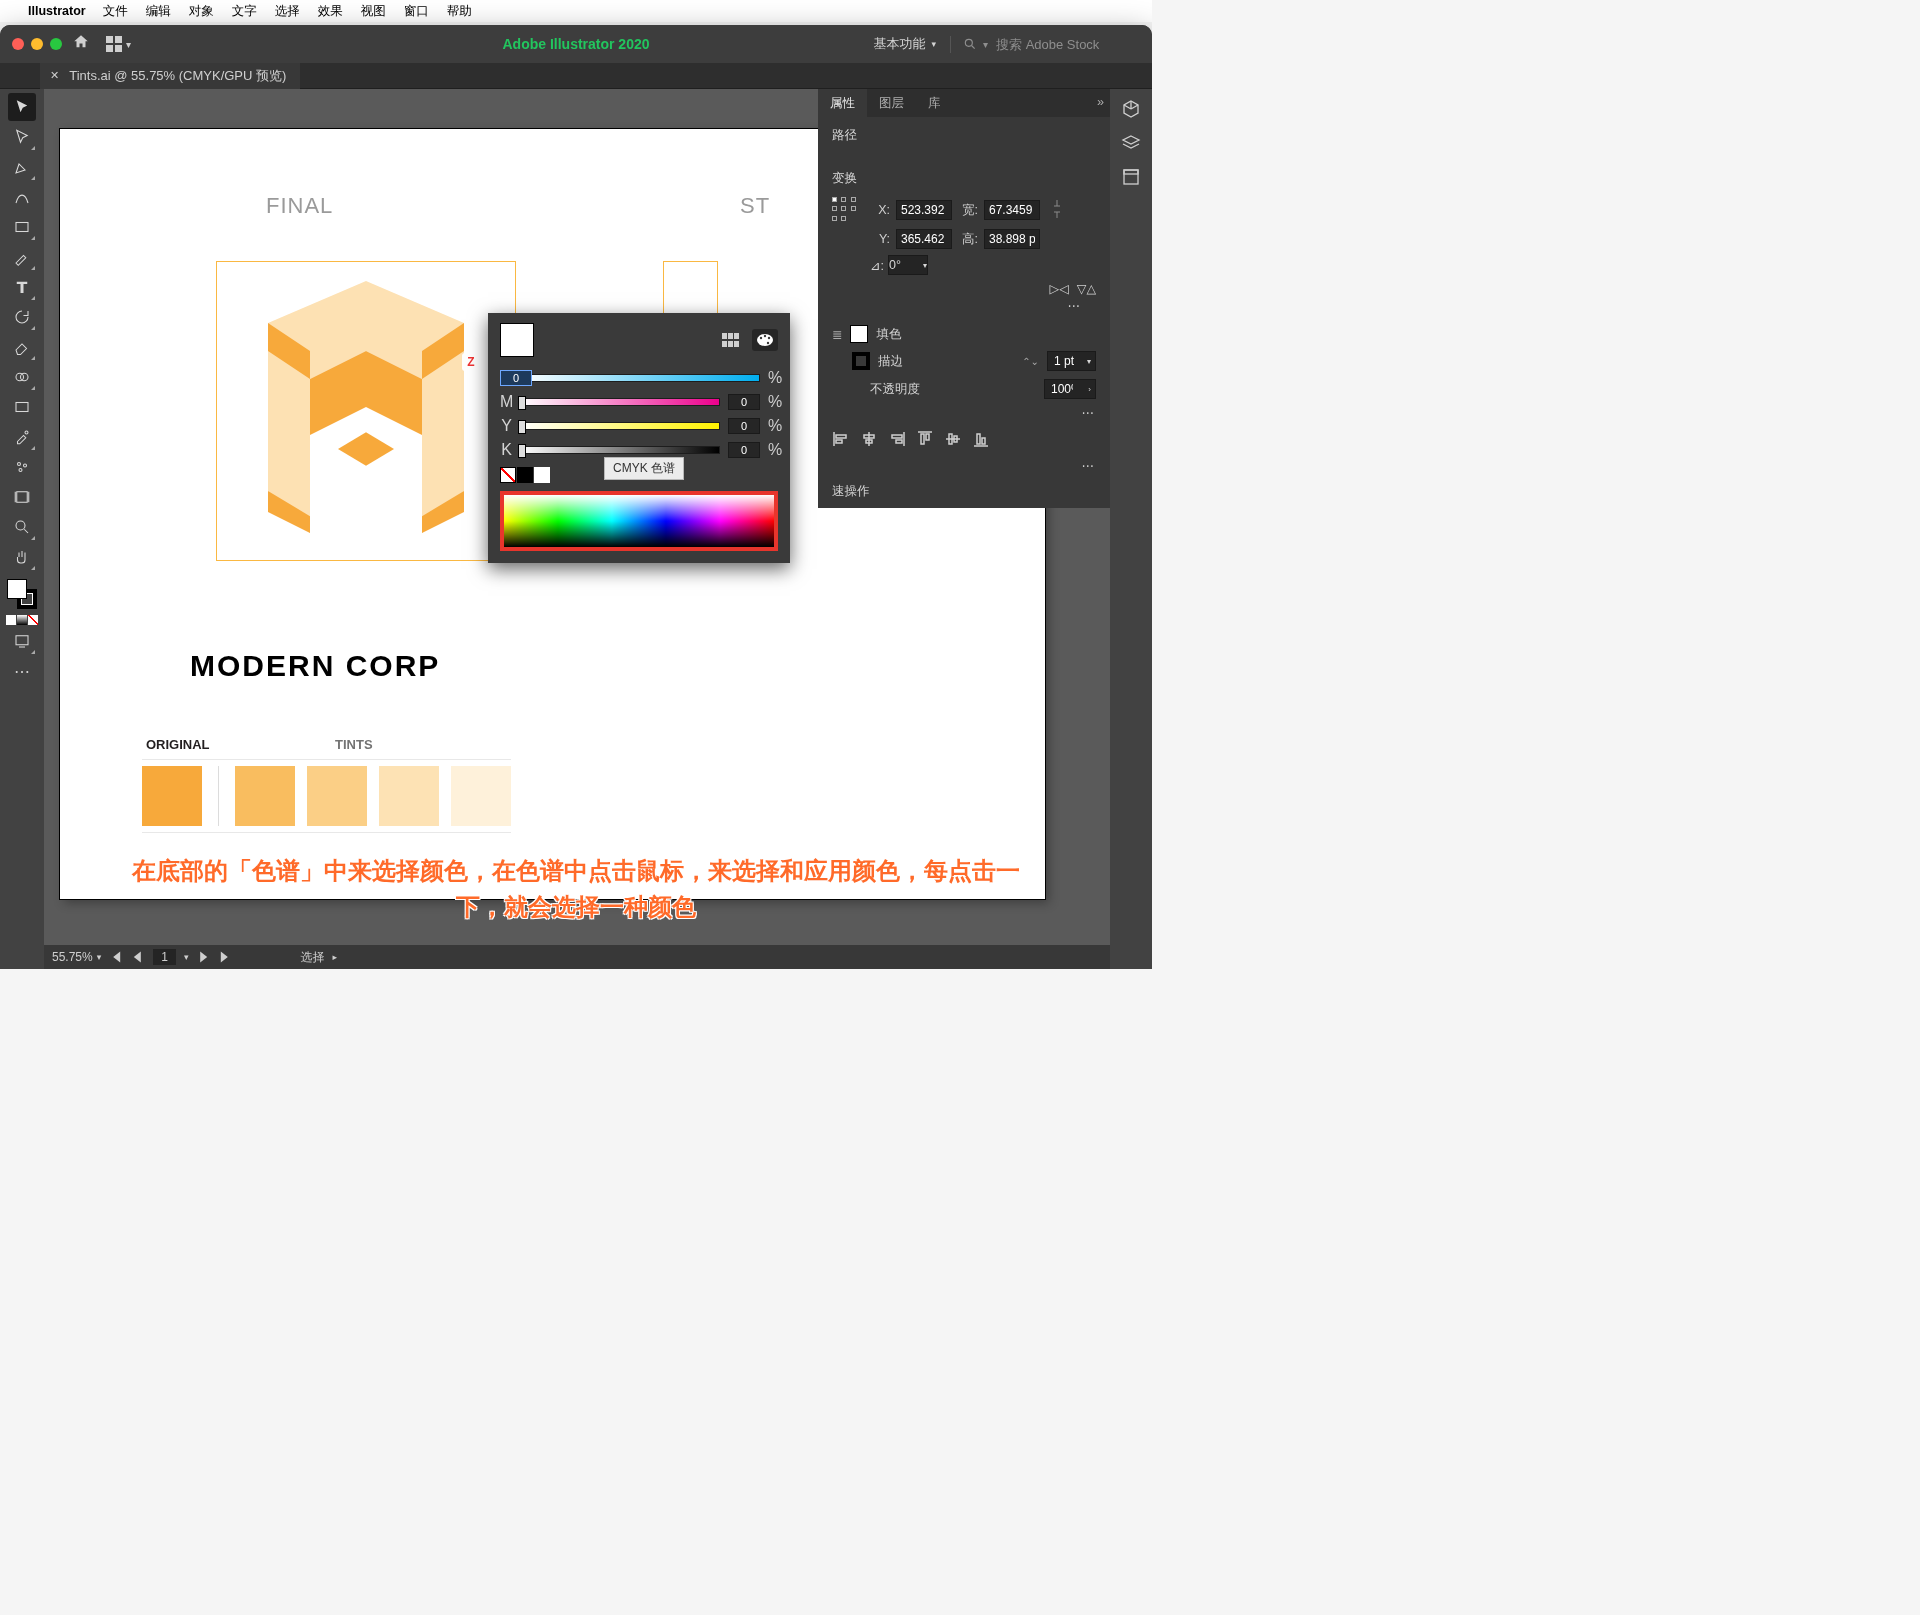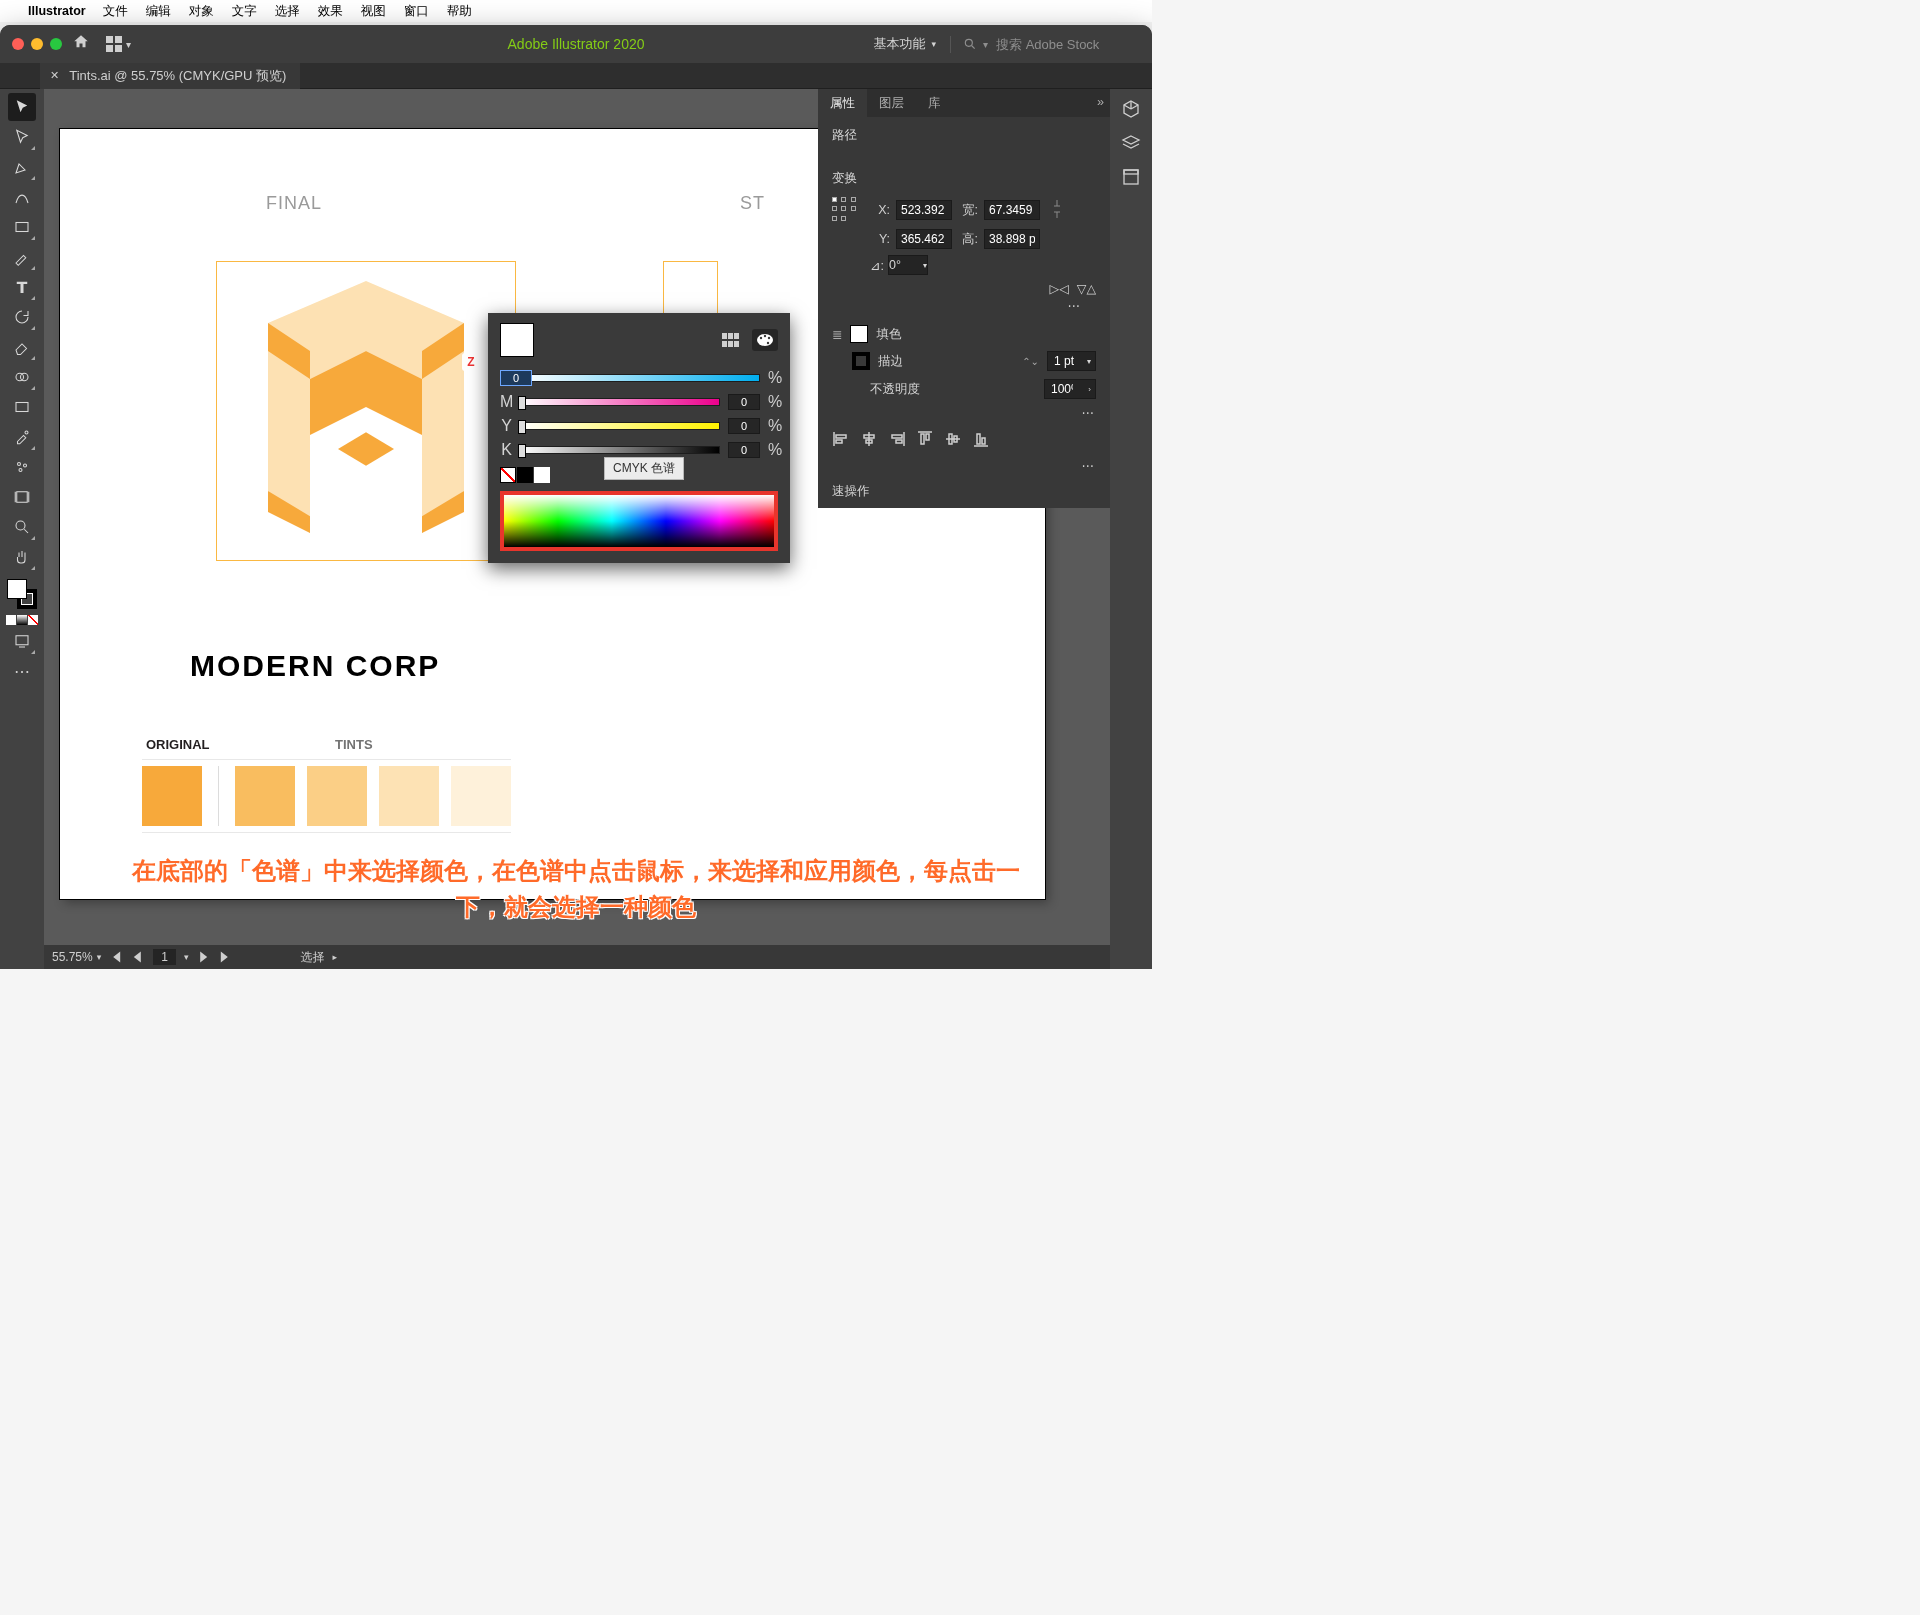--- a/index.html
+++ b/index.html
@@ -16,21 +16,21 @@
   .window { position:absolute; top:25px; left:0; right:0; bottom:0; background:var(--app-dark); display:flex; flex-direction:column; border-radius:10px 10px 0 0; overflow:hidden; box-shadow:0 6px 30px rgba(0,0,0,.3); }
   .titlebar { height:38px; background:#3d3d3d; display:flex; align-items:center; padding:0 12px; gap:10px; position:relative; }
   .traffic { display:flex; gap:7px; }
   .traffic span { width:12px; height:12px; border-radius:50%; display:inline-block; }
   .tl-red{background:var(--red);} .tl-yellow{background:var(--yellow);} .tl-green{background:var(--green);}
   .home-icon svg { width:18px; height:18px; fill:#cfcfcf; }
   .workspace-sw { display:flex; align-items:center; gap:4px; margin-left:6px; }
   .workspace-sw .grid { width:16px; height:16px; display:grid; grid-template-columns:1fr 1fr; gap:2px;}
   .workspace-sw .grid span{background:#cfcfcf;}
   .workspace-sw .caret{font-size:10px;color:#cfcfcf;}
-  .title-text { position:absolute; left:50%; transform:translateX(-50%); color:#84cc16; font-size:14px; }
+  .title-text { position:absolute; left:50%; transform:translateX(-50%); color:#22c55e; font-size:14px;font-weight:bold; }
   .titlebar-right { margin-left:auto; display:flex; align-items:center; gap:14px; }
   .dd { color:#d4d4d4; font-size:13px; display:flex; align-items:center; gap:6px; }
   .dd .caret{font-size:9px;}
   .search { display:flex; align-items:center; gap:6px; color:#8e8e8e; font-size:13px; border-left:1px solid #555; padding-left:12px; width:190px;}
   .search input{ background:transparent; border:none; color:#d4d4d4; font-size:13px; width:140px; outline:none;}
   .search input::placeholder{color:#8e8e8e;}
 
   .doctabbar { height:26px; background:#2e2e2e; display:flex; align-items:center; color:#cfcfcf; font-size:13px; padding-left:40px; border-bottom:1px solid #1f1f1f;}
   .doctab { display:flex; align-items:center; gap:10px; background:#383838; padding:4px 14px 4px 10px;}
   .doctab .x{font-family:Arial;font-size:11px;}
@@ -50,21 +50,21 @@
   .colormodes span{width:10px;height:10px;}
   .cm1{background:#fff;} .cm2{background:linear-gradient(#fff,#000);} .cm3{background:#fff;position:relative;} .cm3::after{content:"";position:absolute;inset:0;background:linear-gradient(45deg,transparent 45%,red 45%,red 55%,transparent 55%);}
 
   
   .rightrail{width:42px;background:#424242;display:flex;flex-direction:column;align-items:center;gap:14px;padding-top:10px;}
   .rightrail .ri{width:20px;height:20px;fill:none;stroke:#cfcfcf;stroke-width:1.3;}
 
   
   .canvas-wrap{flex:1;background:#5a5a5a;position:relative;overflow:hidden;}
   .artboard{position:absolute;top:40px;left:16px;width:985px;height:770px;background:#fff;box-shadow:0 0 0 1px #000, 4px 4px 10px rgba(0,0,0,.3);}
-  .artboard .lbl{position:absolute;color:#9a9a9a;font-size:18px;letter-spacing:1px;font-weight:500;}
+  .artboard .lbl{position:absolute;color:#9a9a9a;font-size:22px;letter-spacing:1px;font-weight:500;}
   .final{top:64px;left:206px;}
   .st{top:64px;left:680px;}
   .sel{position:absolute;border:1px solid var(--accent);}
   .sel.a{top:132px;left:156px;width:300px;height:300px;}
   .sel.b{top:132px;left:603px;width:55px;height:278px;}
   .logo{position:absolute;top:152px;left:166px;width:280px;height:280px;}
   .corp{position:absolute;top:520px;left:130px;color:#000000;font-weight:700;font-size:30px;letter-spacing:2px;}
   .orig{position:absolute;top:608px;left:86px;font-size:13px;font-weight:700;color:#231f20;}
   .tints{position:absolute;top:608px;left:275px;font-size:13px;font-weight:700;color:#737373;}
   .sw-row{position:absolute;top:630px;left:82px;display:flex;gap:12px;border:1px solid #e8e8e8;border-left:none;border-right:none;padding:6px 0;}

